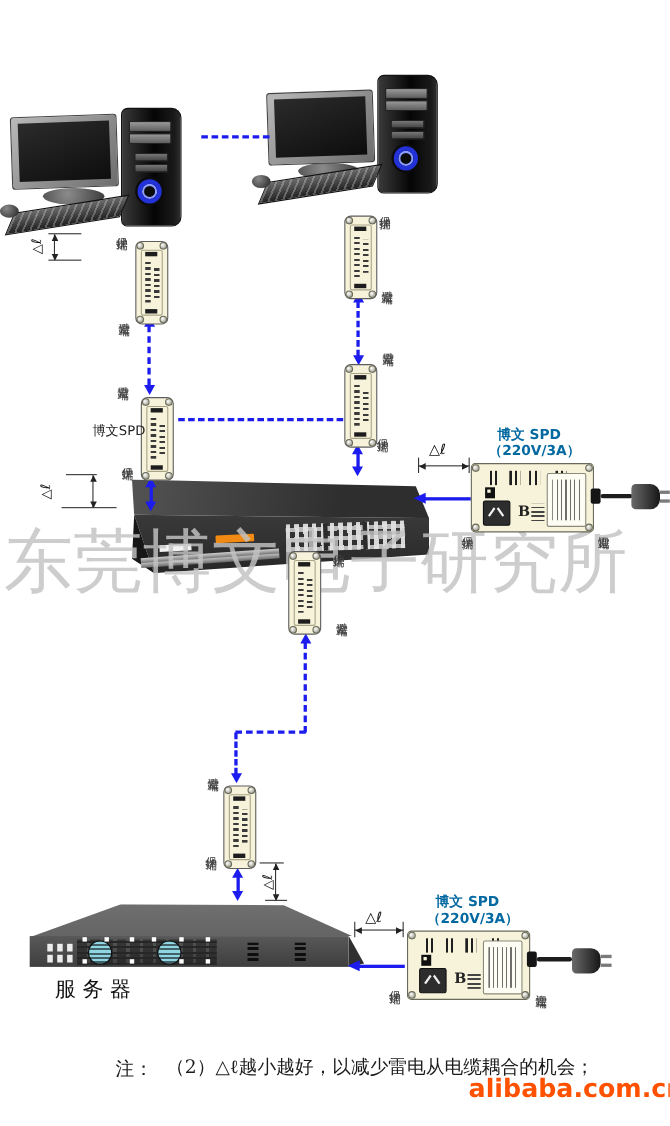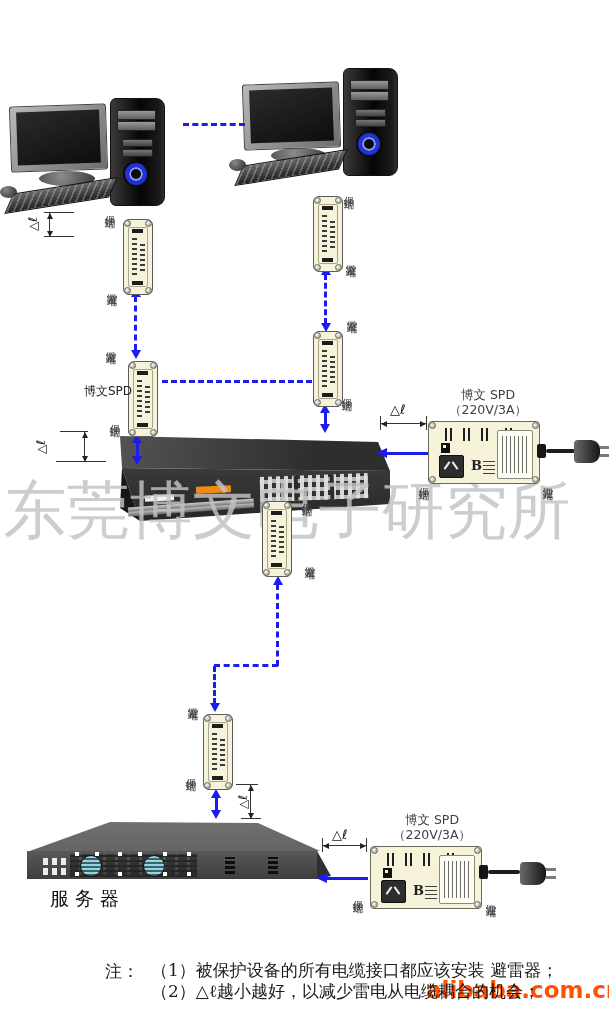--- a/index.html
+++ b/index.html
@@ -79,21 +79,21 @@
   .mtri-dn{border-left:3px solid transparent;border-right:3px solid transparent;border-top:6px solid #222;}
   .mtri-lf{border-top:3px solid transparent;border-bottom:3px solid transparent;border-right:6px solid #222;}
   .mtri-rt{border-top:3px solid transparent;border-bottom:3px solid transparent;border-left:6px solid #222;}
   .dl{font-size:13px;color:#111;z-index:12;white-space:nowrap;}
   .dl-rot{transform:rotate(-90deg);transform-origin:center;font-size:12px;}
   
   .vlabel{writing-mode:vertical-rl;text-orientation:upright;font-size:10.5px;letter-spacing:1px;
           color:#3d3d3d;z-index:12;line-height:1;}
   .hlabel{font-size:12px;color:#222;z-index:12;white-space:nowrap;}
   .devlabel{font-size:19px;color:#111;letter-spacing:3px;z-index:12;white-space:nowrap;font-family:"DejaVu Sans",sans-serif;}
-  .pwr-title{font-size:12.5px;color:#404040;z-index:12;white-space:nowrap;text-align:center;}
+  .pwr-title{font-size:12.5px;color:#0369a1;z-index:12;white-space:nowrap;text-align:left;font-weight:bold;}
   
   .sw{left:70px;top:430px;width:335px;height:100px;z-index:5;}
   .sw .face{position:absolute;left:0;top:0;width:100%;height:100%;}
   .sw-top{clip-path:polygon(50px 6px,308px 12px,320px 41px,52px 38px);background:linear-gradient(100deg,#5d5d5d,#2e2e2e 70%);}
   .sw-front{clip-path:polygon(52px 38px,320px 41px,320px 74px,70px 91px);background:linear-gradient(180deg,#474747,#242424);}
   .sw-side{clip-path:polygon(52px 38px,70px 91px,50px 78px);background:#171717;}
   .sw-ports{position:absolute;left:190px;top:45px;width:108px;height:25px;transform:rotate(-2deg);
             background:repeating-linear-gradient(90deg,rgba(225,225,225,.95) 0 4px,transparent 4px 8px),
                        repeating-linear-gradient(0deg,rgba(200,200,200,.9) 0 4px,transparent 4px 9px);z-index:6;}
   .sw-ports:after{content:"";position:absolute;left:34px;top:0;width:4px;height:100%;background:#2b2b2b;
@@ -397,20 +397,19 @@
   <div class="abs vlabel" style="left:188px;top:699px;">避雷端</div>
   <div class="abs vlabel" style="left:186px;top:770px;">保护端</div>
   <div class="abs vlabel" style="left:419px;top:479px;">保护端</div>
   <div class="abs vlabel" style="left:543px;top:479px;">迎雷端</div>
   <div class="abs vlabel" style="left:353px;top:892px;">保护端</div>
   <div class="abs vlabel" style="left:486px;top:896px;">迎雷端</div>
 
   <div class="abs notes">
     <div class="prefix">注：</div>
     <div>
-      <div class="line">（1）被保护设备的所有电缆接口都应该安装 避雷器；</div>
       <div class="line">（2）△ℓ越小越好，以减少雷电从电缆耦合的机会；</div>
     </div>
   </div>
 
   <div class="abs wm-ali">alibaba.com.cn</div>
 
 </div>
 
 </body></html>

